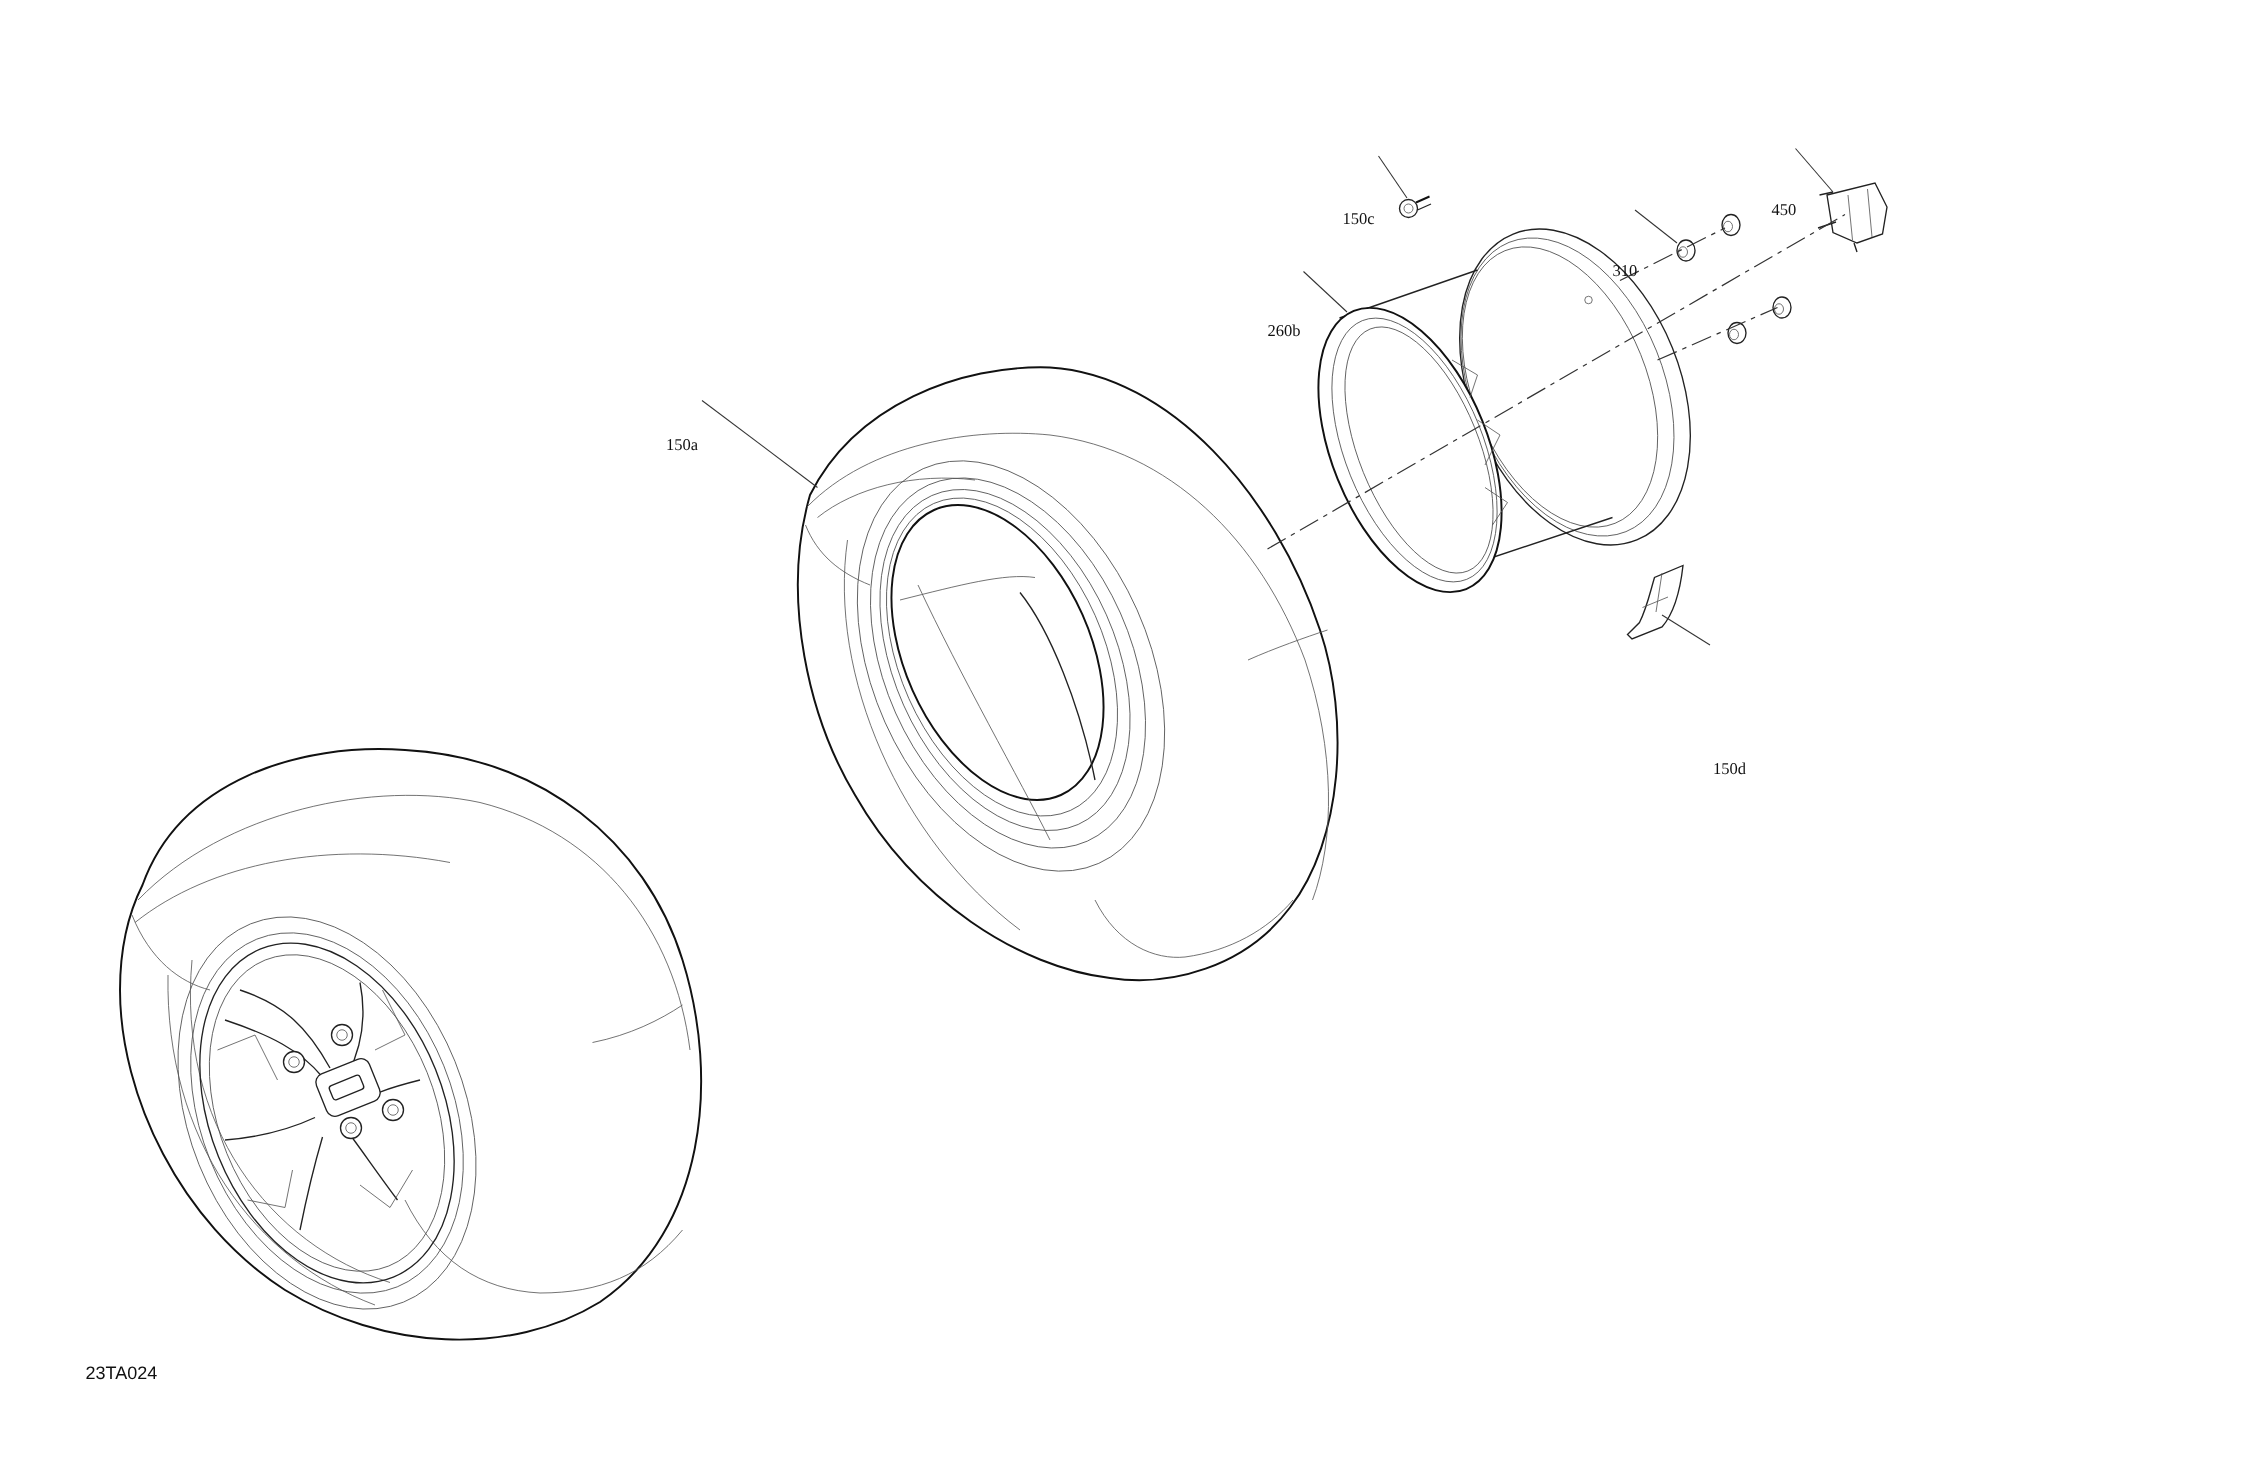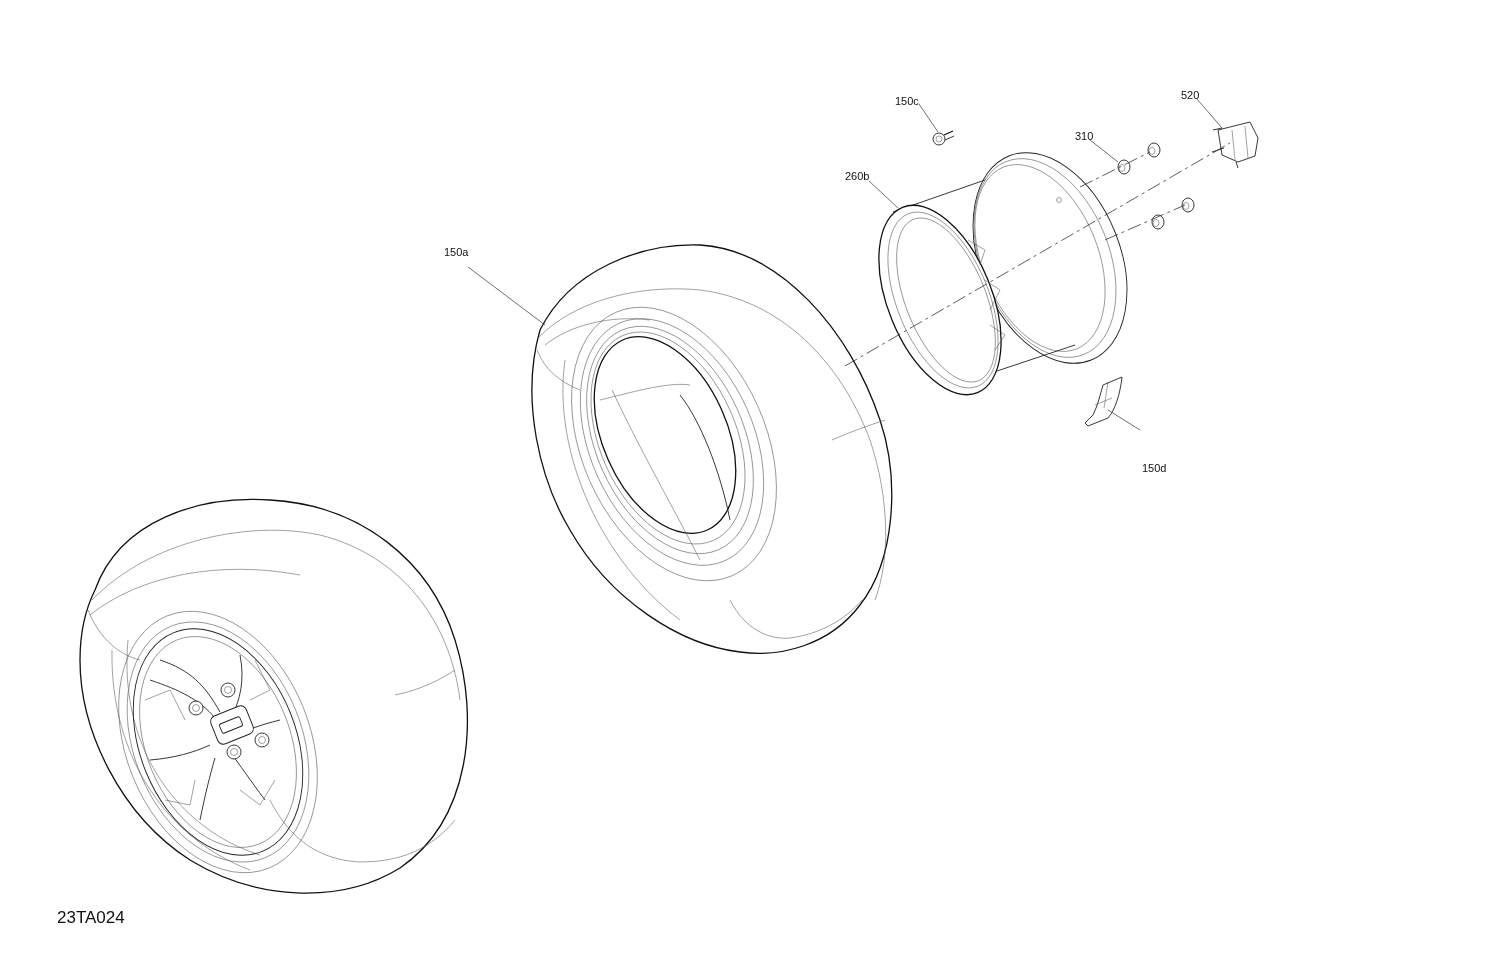--- a/index.html
+++ b/index.html
@@ -1,19 +1,19 @@
 <!DOCTYPE html>
 <html><head>
   <meta charset="utf-8">
   <style>
     html, body { margin: 0; padding: 0; background: #ffffff; }
     body { width: 1500px; height: 972px; position: relative; overflow: hidden; font-family: "Liberation Sans", sans-serif; }
     #diagram { position: absolute; left: 0; top: 0; width: 1500px; height: 972px; }
-    .label { position: absolute; font-family: Liberation Sans, sans-serif; font-size: 11px; color: #111; line-height: 1; white-space: nowrap; cursor: pointer; }
-    .figure-id { position: absolute; left: 57px; top: 908px; font-family: "Liberation Sans", sans-serif; font-size: 17px; color: #111; }
+    .label { position: absolute; font-family: Liberation Serif, serif; font-size: 11px; color: #111; line-height: 1; white-space: nowrap; cursor: pointer; margin-top: 45px; }
+    .figure-id { position: absolute; left: 57px; top: 908px; font-family: "Liberation Sans", sans-serif; font-size: 12px; color: #111; }
     .ln { fill: none; stroke: #222; stroke-width: 0.9; }
     .thin { fill: none; stroke: #555; stroke-width: 0.55; }
     .thick { fill: none; stroke: #111; stroke-width: 1.3; }
     .leader { fill: none; stroke: #333; stroke-width: 0.7; }
     .axis { fill: none; stroke: #333; stroke-width: 0.8; stroke-dasharray: 14 4 3 4; }
     .fillw { fill: #fff; }
   </style>
 </head>
 <body>
 
@@ -159,15 +159,15 @@
     <path class="leader" d="M1197,99 L1222,128"></path>
     <path class="leader" d="M1108,410 L1140,430"></path>
   </g>
 </svg>
 
 <div class="label" style="left:444px;top:247px;">150a</div>
 <div class="label" style="left:845px;top:171px;">260b</div>
 <div class="label" style="left:895px;top:96px;">150c</div>
 <div class="label" style="left:1142px;top:463px;">150d</div>
 <div class="label" style="left:1075px;top:131px;">310</div>
-<div class="label" style="left:1181px;top:90px;">520</div>
+<div class="label" style="left:1181px;top:90px;">450</div>
 
 <div class="figure-id">23TA024</div>
 
 </body></html>

